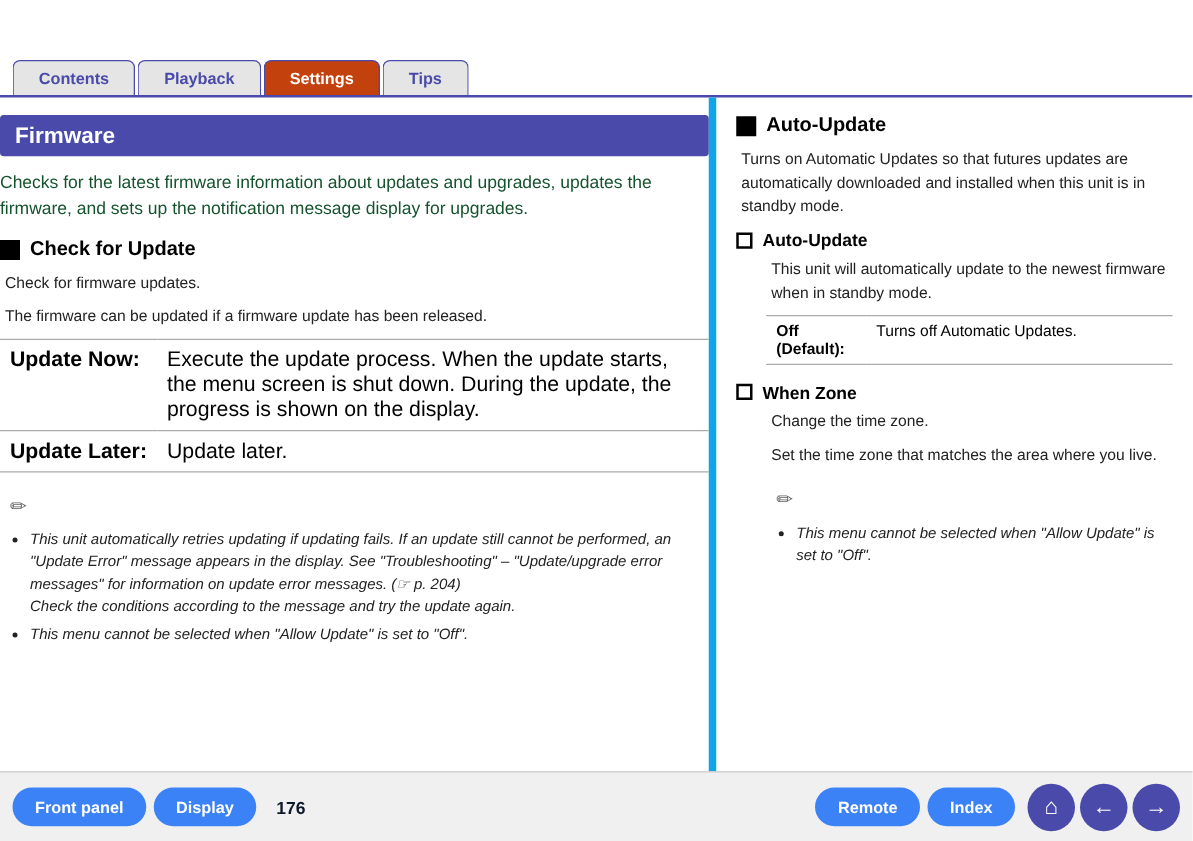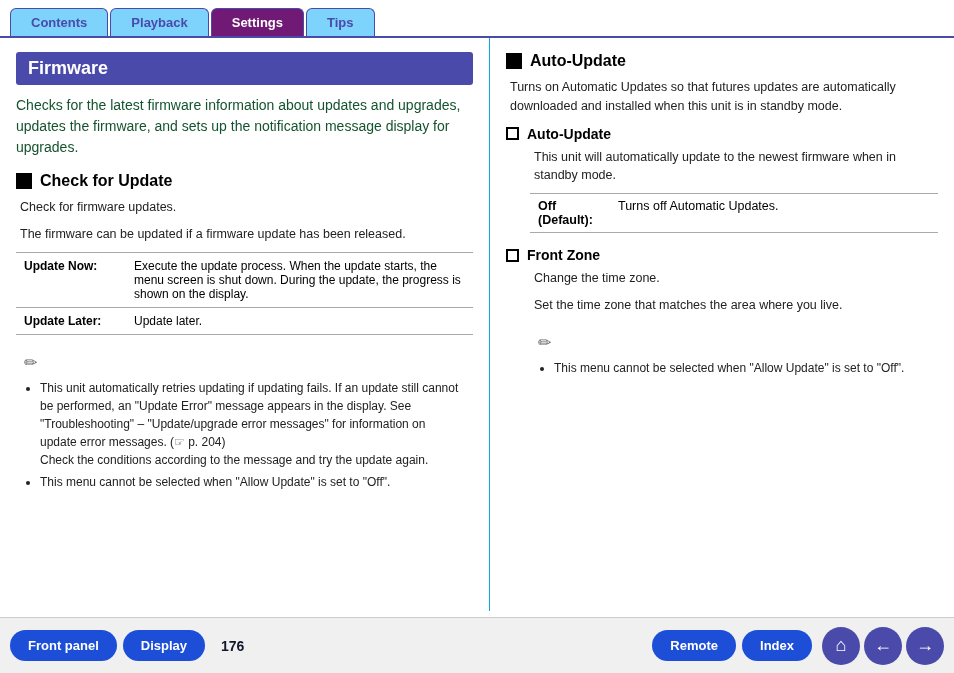--- a/index.html
+++ b/index.html
@@ -24,40 +24,41 @@
     .nav-tab {
       padding: 6px 20px;
       border: 1.5px solid #4a4aaa;
       border-bottom: none;
       border-radius: 6px 6px 0 0;
       margin-right: 2px;
       cursor: pointer;
       font-size: 13px;
       font-weight: bold;
       color: #4a4aaa;
-      background: #7dd3fc;
+      background: #e5e5e5;
       position: relative;
     }
     .nav-tab.active {
-      background: #701a75;
+      background: #c2410c;
       color: #fff;
+      margin-top: 40px;
     }
 
     
     .main-content {
       display: flex;
       padding: 0;
       height: calc(100% - 100px);
     }
 
     
     .left-panel {
-      width: 490px;
-      padding: 14px 16px;
-      border-right: 1px solid #0ea5e9;
+      width: 573px;
+      padding: 14px 0;
+      border-right: 6px solid #0ea5e9;
     }
 
     
     .right-panel {
       flex: 1;
       padding: 14px 16px;
     }
 
     
     .firmware-header {
@@ -117,21 +118,21 @@
       margin-bottom: 8px;
       margin-left: 4px;
       color: #222;
     }
 
     
     .update-table {
       width: 100%;
       border-collapse: collapse;
       margin-bottom: 10px;
-      font-size: 12px;
+      font-size: 17px;
     }
     .update-table td {
       padding: 6px 8px;
       vertical-align: top;
       border-top: 1px solid #aaa;
       border-bottom: 1px solid #aaa;
     }
     .update-table td:first-child {
       font-weight: bold;
       white-space: nowrap;
@@ -150,20 +151,21 @@
       font-size: 16px;
       color: #666;
       margin-bottom: 4px;
     }
     .note-box ul {
       list-style: disc;
       padding-left: 16px;
     }
     .note-box ul li {
       margin-bottom: 4px;
+      font-style: italic;
     }
 
     
     .auto-update-table {
       width: 100%;
       border-collapse: collapse;
       font-size: 12.5px;
       margin-bottom: 10px;
     }
     .auto-update-table td {
@@ -190,21 +192,21 @@
       align-items: center;
       padding: 0 10px;
       border-top: 1px solid #ccc;
     }
     .bottom-btn {
       padding: 8px 18px;
       border-radius: 20px;
       font-size: 13px;
       font-weight: bold;
       color: #fff;
-      background: #1d4ed8;
+      background: #3b82f6;
       border: none;
       cursor: pointer;
       margin-right: 6px;
     }
     .page-num {
       font-size: 14px;
       font-weight: bold;
       margin: 0 10px;
       color: #0f172a;
     }
@@ -306,21 +308,21 @@
           <td style="white-space:pre-line;">Off
 (Default):</td>
           <td>Turns off Automatic Updates.</td>
         </tr>
       </tbody>
         </table>
     </div>
 
     <div class="sub-section-heading" style="margin-top:14px;">
       <span class="open-square"></span>
-      <span>Front Zone</span>
+      <span>When Zone</span>
     </div>
     <div class="subsection-body">
       <p class="section-desc">Change the time zone.</p>
       <p class="section-desc">Set the time zone that matches the area where you live.</p>
 
       <div class="note-box">
         <div class="note-icon">✏</div>
         <ul>
           <li>This menu cannot be selected when "Allow Update" is set to "Off".</li>
         </ul>

